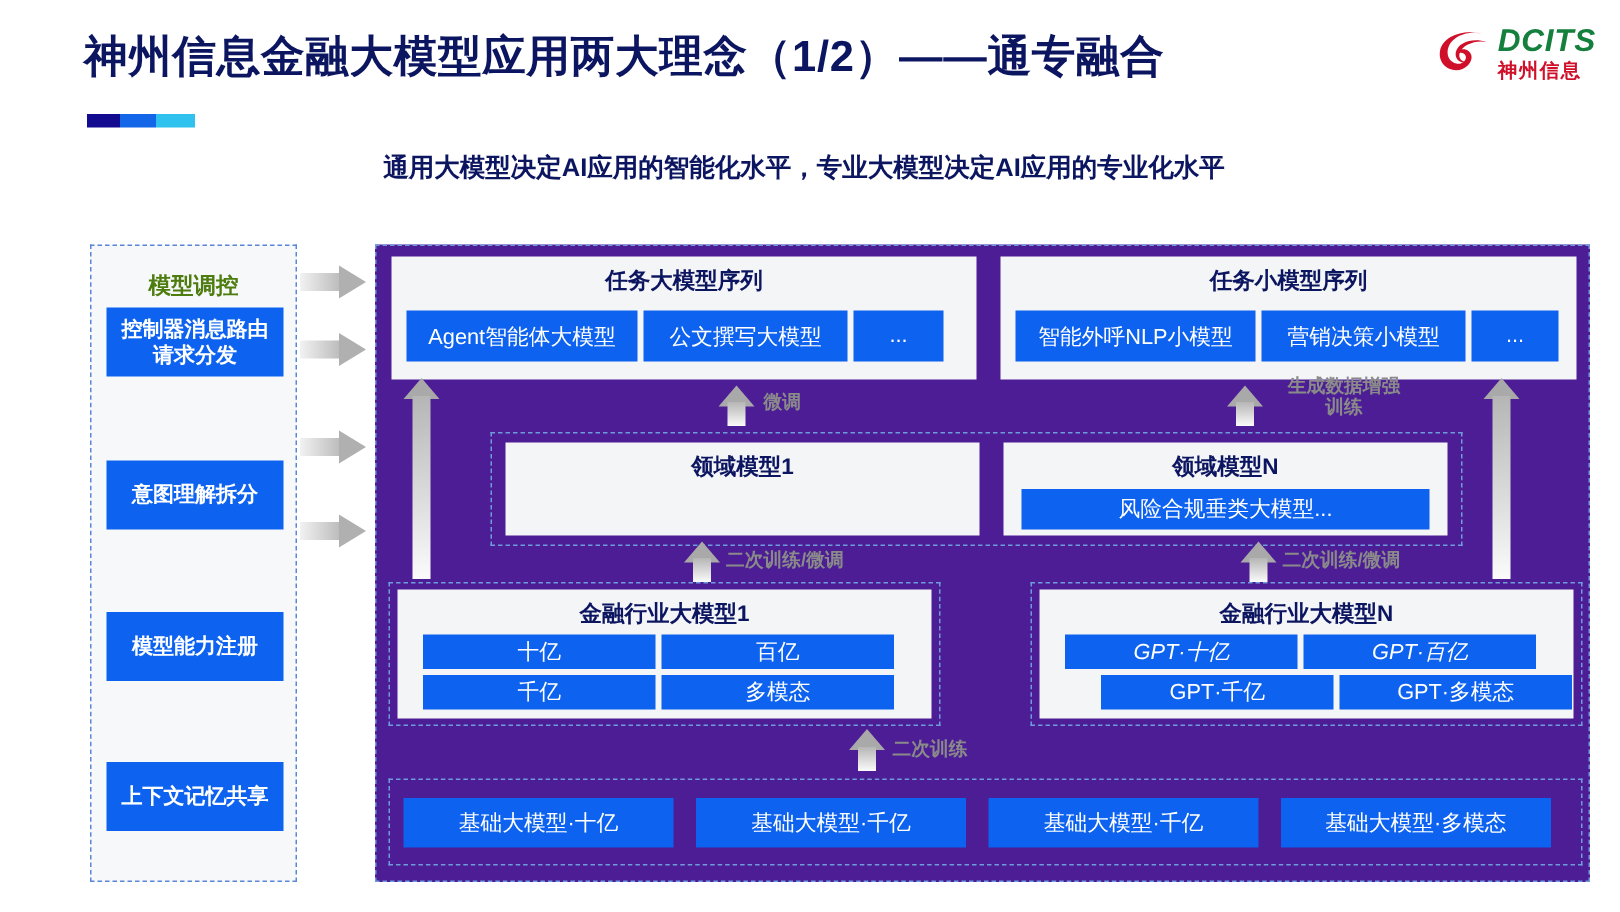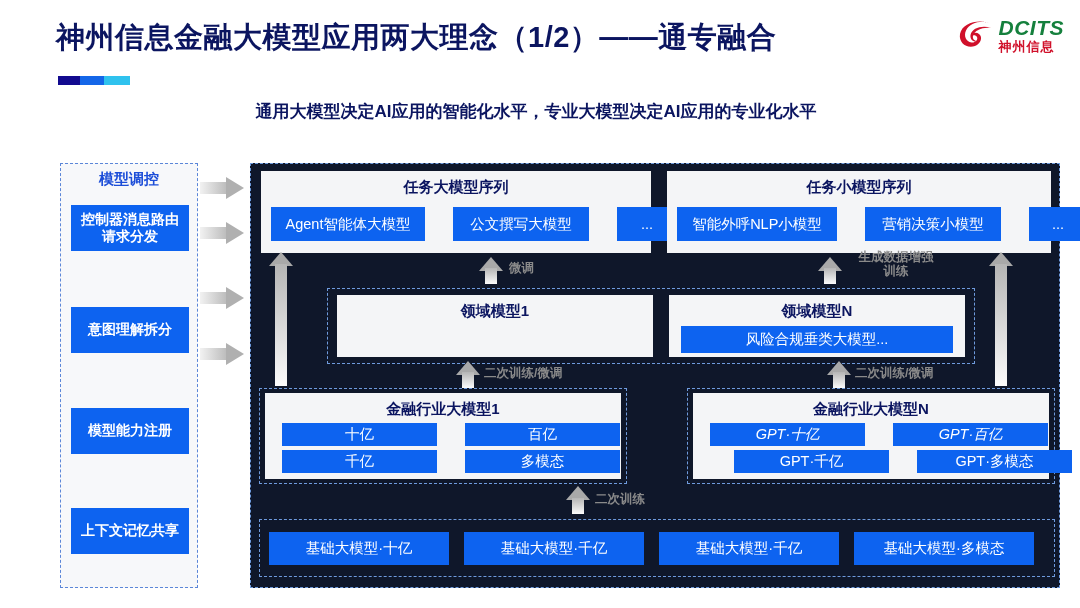--- a/index.html
+++ b/index.html
@@ -34,22 +34,22 @@
     font-size:17px;font-weight:bold;color:#0b1560;
   }
 
   
   .sidebar{
     position:absolute;left:60px;top:163px;width:138px;height:425px;
     border:1.5px dashed #5b86d8;background:#f7f8fa;
     box-sizing:border-box;
   }
   .sidebar-title{
-    text-align:center;font-size:15px;font-weight:bold;color:#1d4ed8;
-    margin-top:6px;
+    text-align:center;font-size:15px;font-weight:bold;color:#4d7c0f;
+    margin-top:17px;
   }
   .sb-btn{
     position:absolute;left:10px;width:118px;
     background:#0d63f0;color:#fff;font-size:14px;font-weight:bold;
     display:flex;align-items:center;justify-content:center;text-align:center;
     line-height:1.25;box-sizing:border-box;padding:2px 4px;
   }
   .sb1{top:41px;height:46px;}
   .sb2{top:143px;height:46px;}
   .sb3{top:244px;height:46px;}
@@ -59,40 +59,40 @@
   .ar-right{position:absolute;width:44px;height:22px;}
   .ar-right .shaft{position:absolute;left:0;top:5px;width:28px;height:12px;
     background:linear-gradient(to right,#f2f2f2,#b9b9b9);}
   .ar-right .head{position:absolute;left:26px;top:0;width:0;height:0;
     border-top:11px solid transparent;border-bottom:11px solid transparent;
     border-left:18px solid #b0b0b0;}
 
   
   .main{
     position:absolute;left:250px;top:163px;width:810px;height:425px;
-    border:1.5px dashed #6f9bdd;background:#0f172a;box-sizing:border-box;
+    border:1.5px dashed #6f9bdd;background:#4c1d95;box-sizing:border-box;
   }
 
   
   .card{
     position:absolute;background:#f4f5f7;box-sizing:border-box;
   }
   .card-title{
     text-align:center;font-size:15px;font-weight:bold;color:#0b1560;
     padding-top:7px;
   }
   .blue{
     background:#0d63f0;color:#ffffff;font-size:14.5px;
     display:flex;align-items:center;justify-content:center;
     box-sizing:border-box;text-align:center;white-space:nowrap;
   }
   .dashbox{position:absolute;border:1.2px dashed #6f9bdd;box-sizing:border-box;}
 
   
-  .chiprow{position:absolute;display:flex;gap:28px;}
+  .chiprow{position:absolute;display:flex;gap:4px;}
 
   
   .ar-up{position:absolute;width:24px;}
   .ar-up .shaft{position:absolute;left:6px;bottom:0;width:12px;
     background:linear-gradient(to top,#fbfbfb,#b5b5b5);}
   .ar-up .head{position:absolute;left:0;top:0;width:0;height:0;
     border-left:12px solid transparent;border-right:12px solid transparent;
     border-bottom:14px solid #a9a9a9;}
   .ar-label{
     position:absolute;font-size:12.5px;font-weight:bold;color:#8a8a8a;

